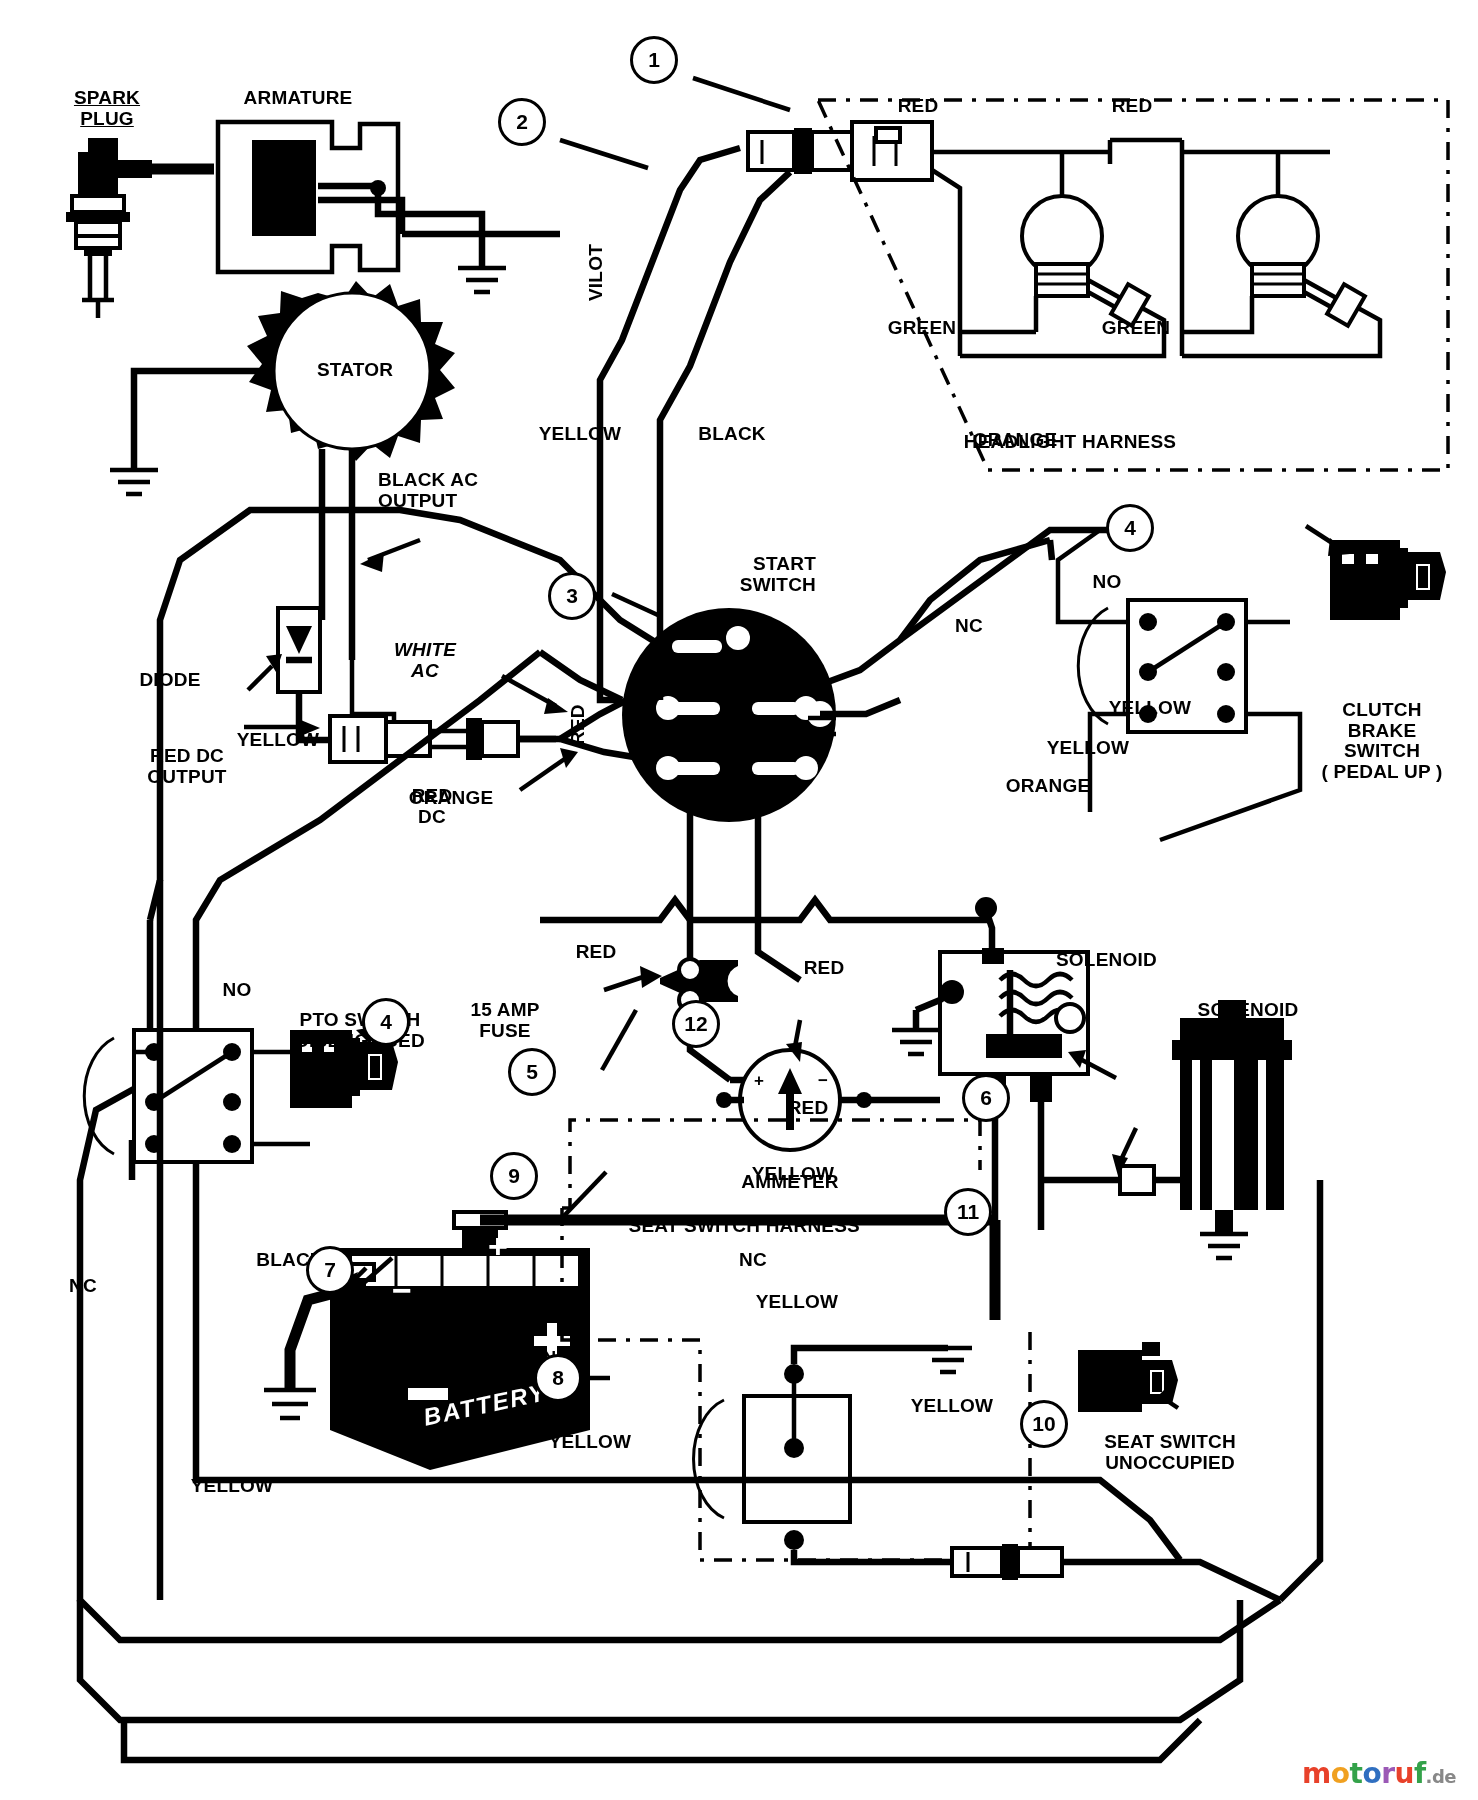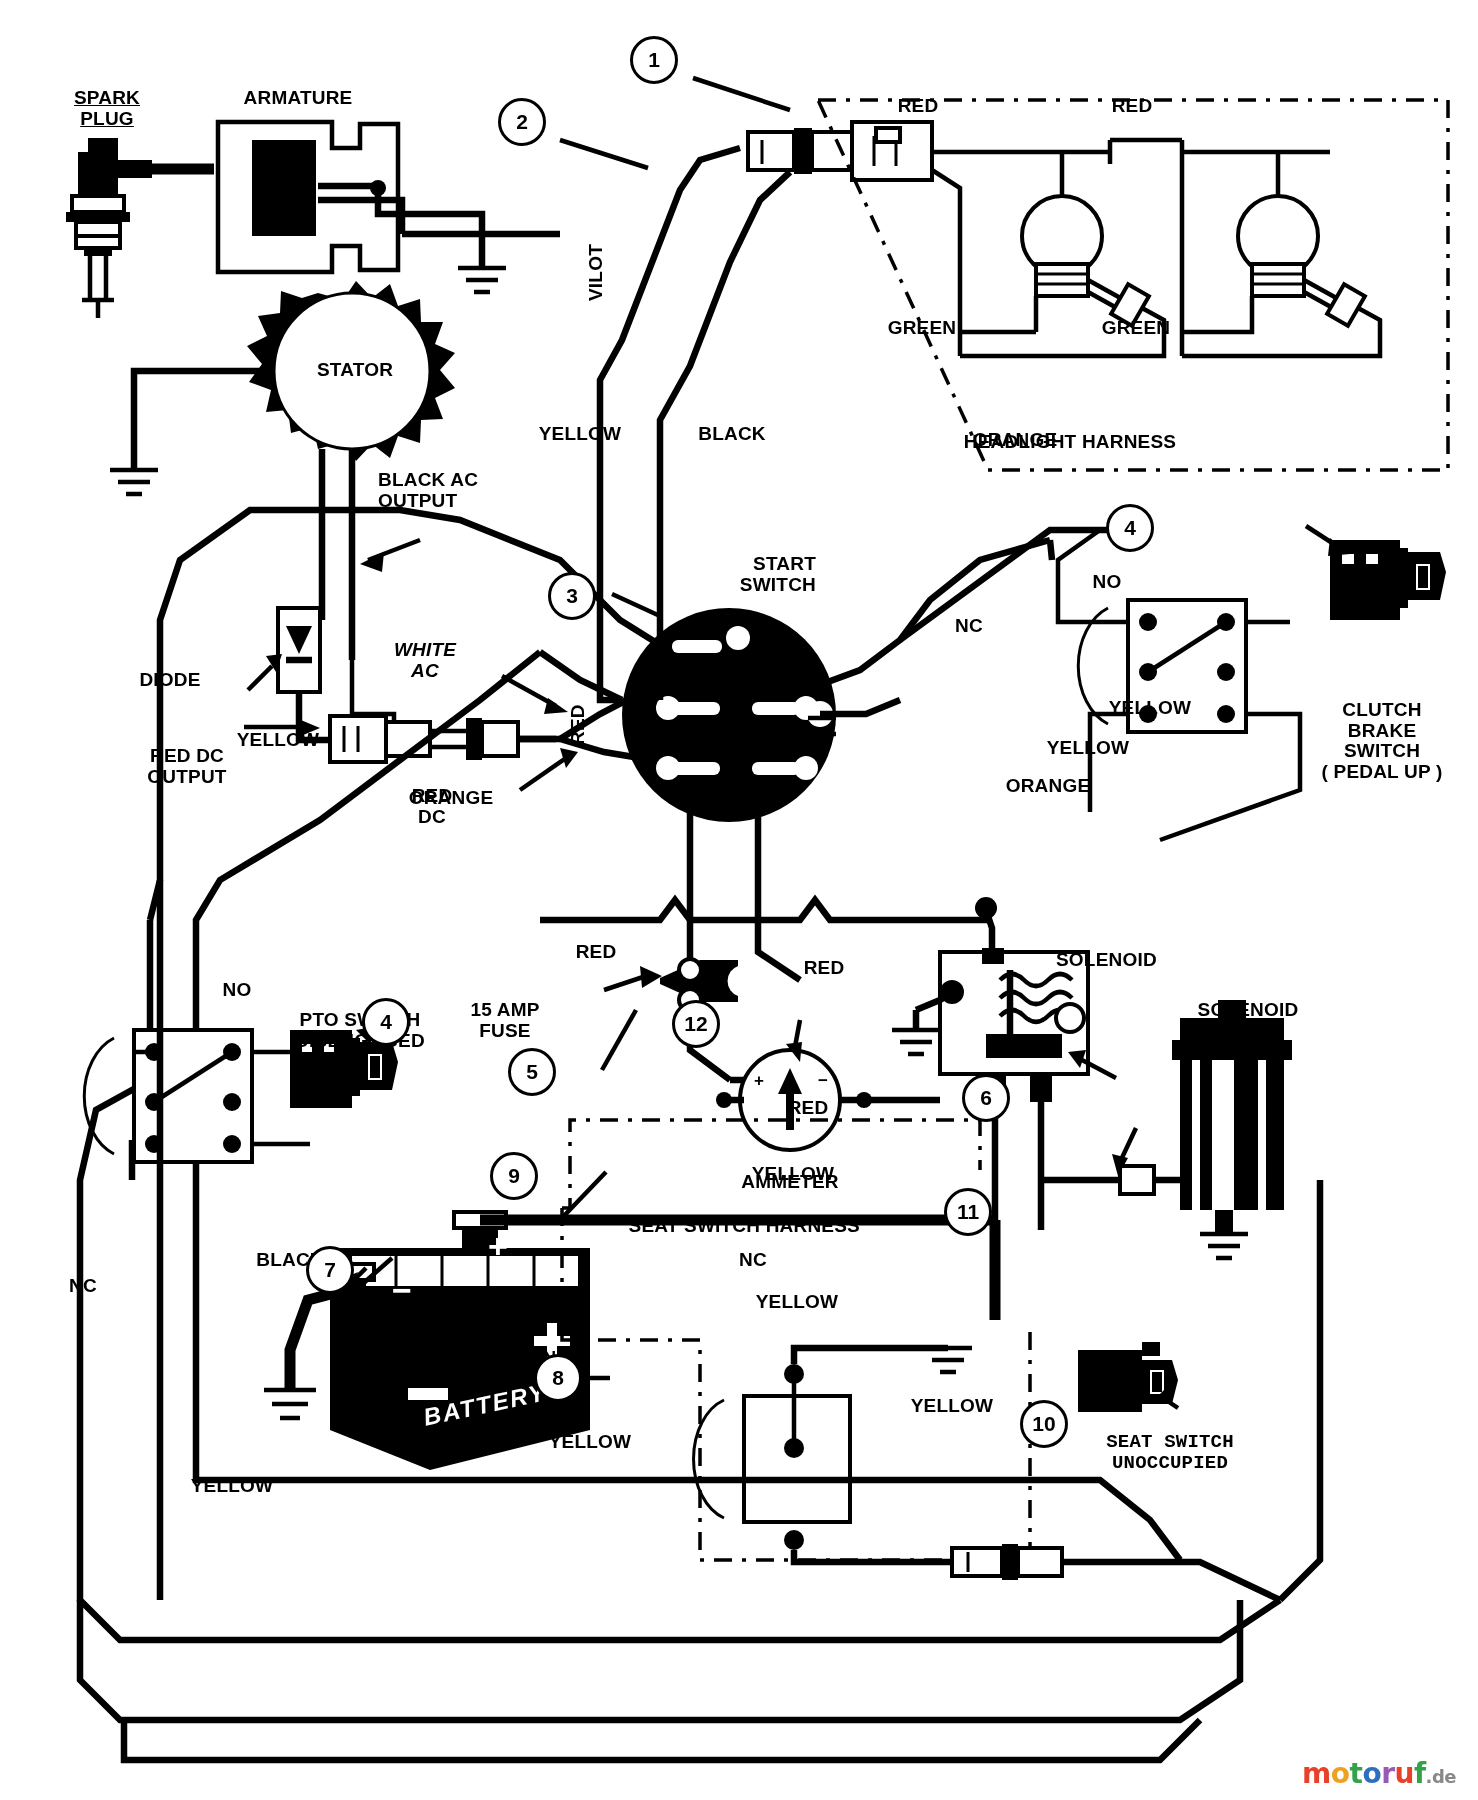--- a/index.html
+++ b/index.html
@@ -511,21 +511,21 @@
 SWITCH
 ( PEDAL UP )</div>
   <div class="lbl" style="left:230px; top:1010px; width:260px;">PTO SWITCH
 DISENGAGED</div>
   <div class="lbl" style="left:440px; top:1000px; width:130px;">15 AMP
 FUSE</div>
   <div class="lbl" style="left:700px; top:1172px; width:180px;">AMMETER</div>
   <div class="lbl" style="left:1056px; top:950px; width:180px; text-align:left;">SOLENOID</div>
   <div class="lbl" style="left:1168px; top:1000px; width:160px;">SOLENOID</div>
   <div class="lbl" style="left:560px; top:1216px; width:300px; text-align:right;">SEAT SWITCH HARNESS</div>
-  <div class="lbl" style="left:1060px; top:1432px; width:220px;font-family:Liberation Mono, monospace;">SEAT SWITCH
+  <div class="lbl" style="left:1060px; top:1432px; width:220px;">SEAT SWITCH
 UNOCCUPIED</div>
   <div class="lbl" style="left:415px; top:1392px; width:140px; font-style:italic; color:#fff; transform:rotate(-12deg); font-size:24px; letter-spacing:2px;">BATTERY</div>
 
   <div class="lbl vert" style="left:586px; top:228px; height:90px;">VILOT</div>
   <div class="lbl" style="left:520px; top:424px; width:120px;">YELLOW</div>
   <div class="lbl" style="left:682px; top:424px; width:100px;">BLACK</div>
   <div class="lbl" style="left:950px; top:430px; width:130px;">ORANGE</div>
   <div class="lbl" style="left:878px; top:96px; width:80px;">RED</div>
   <div class="lbl" style="left:1092px; top:96px; width:80px;">RED</div>
   <div class="lbl" style="left:872px; top:318px; width:100px;">GREEN</div>

